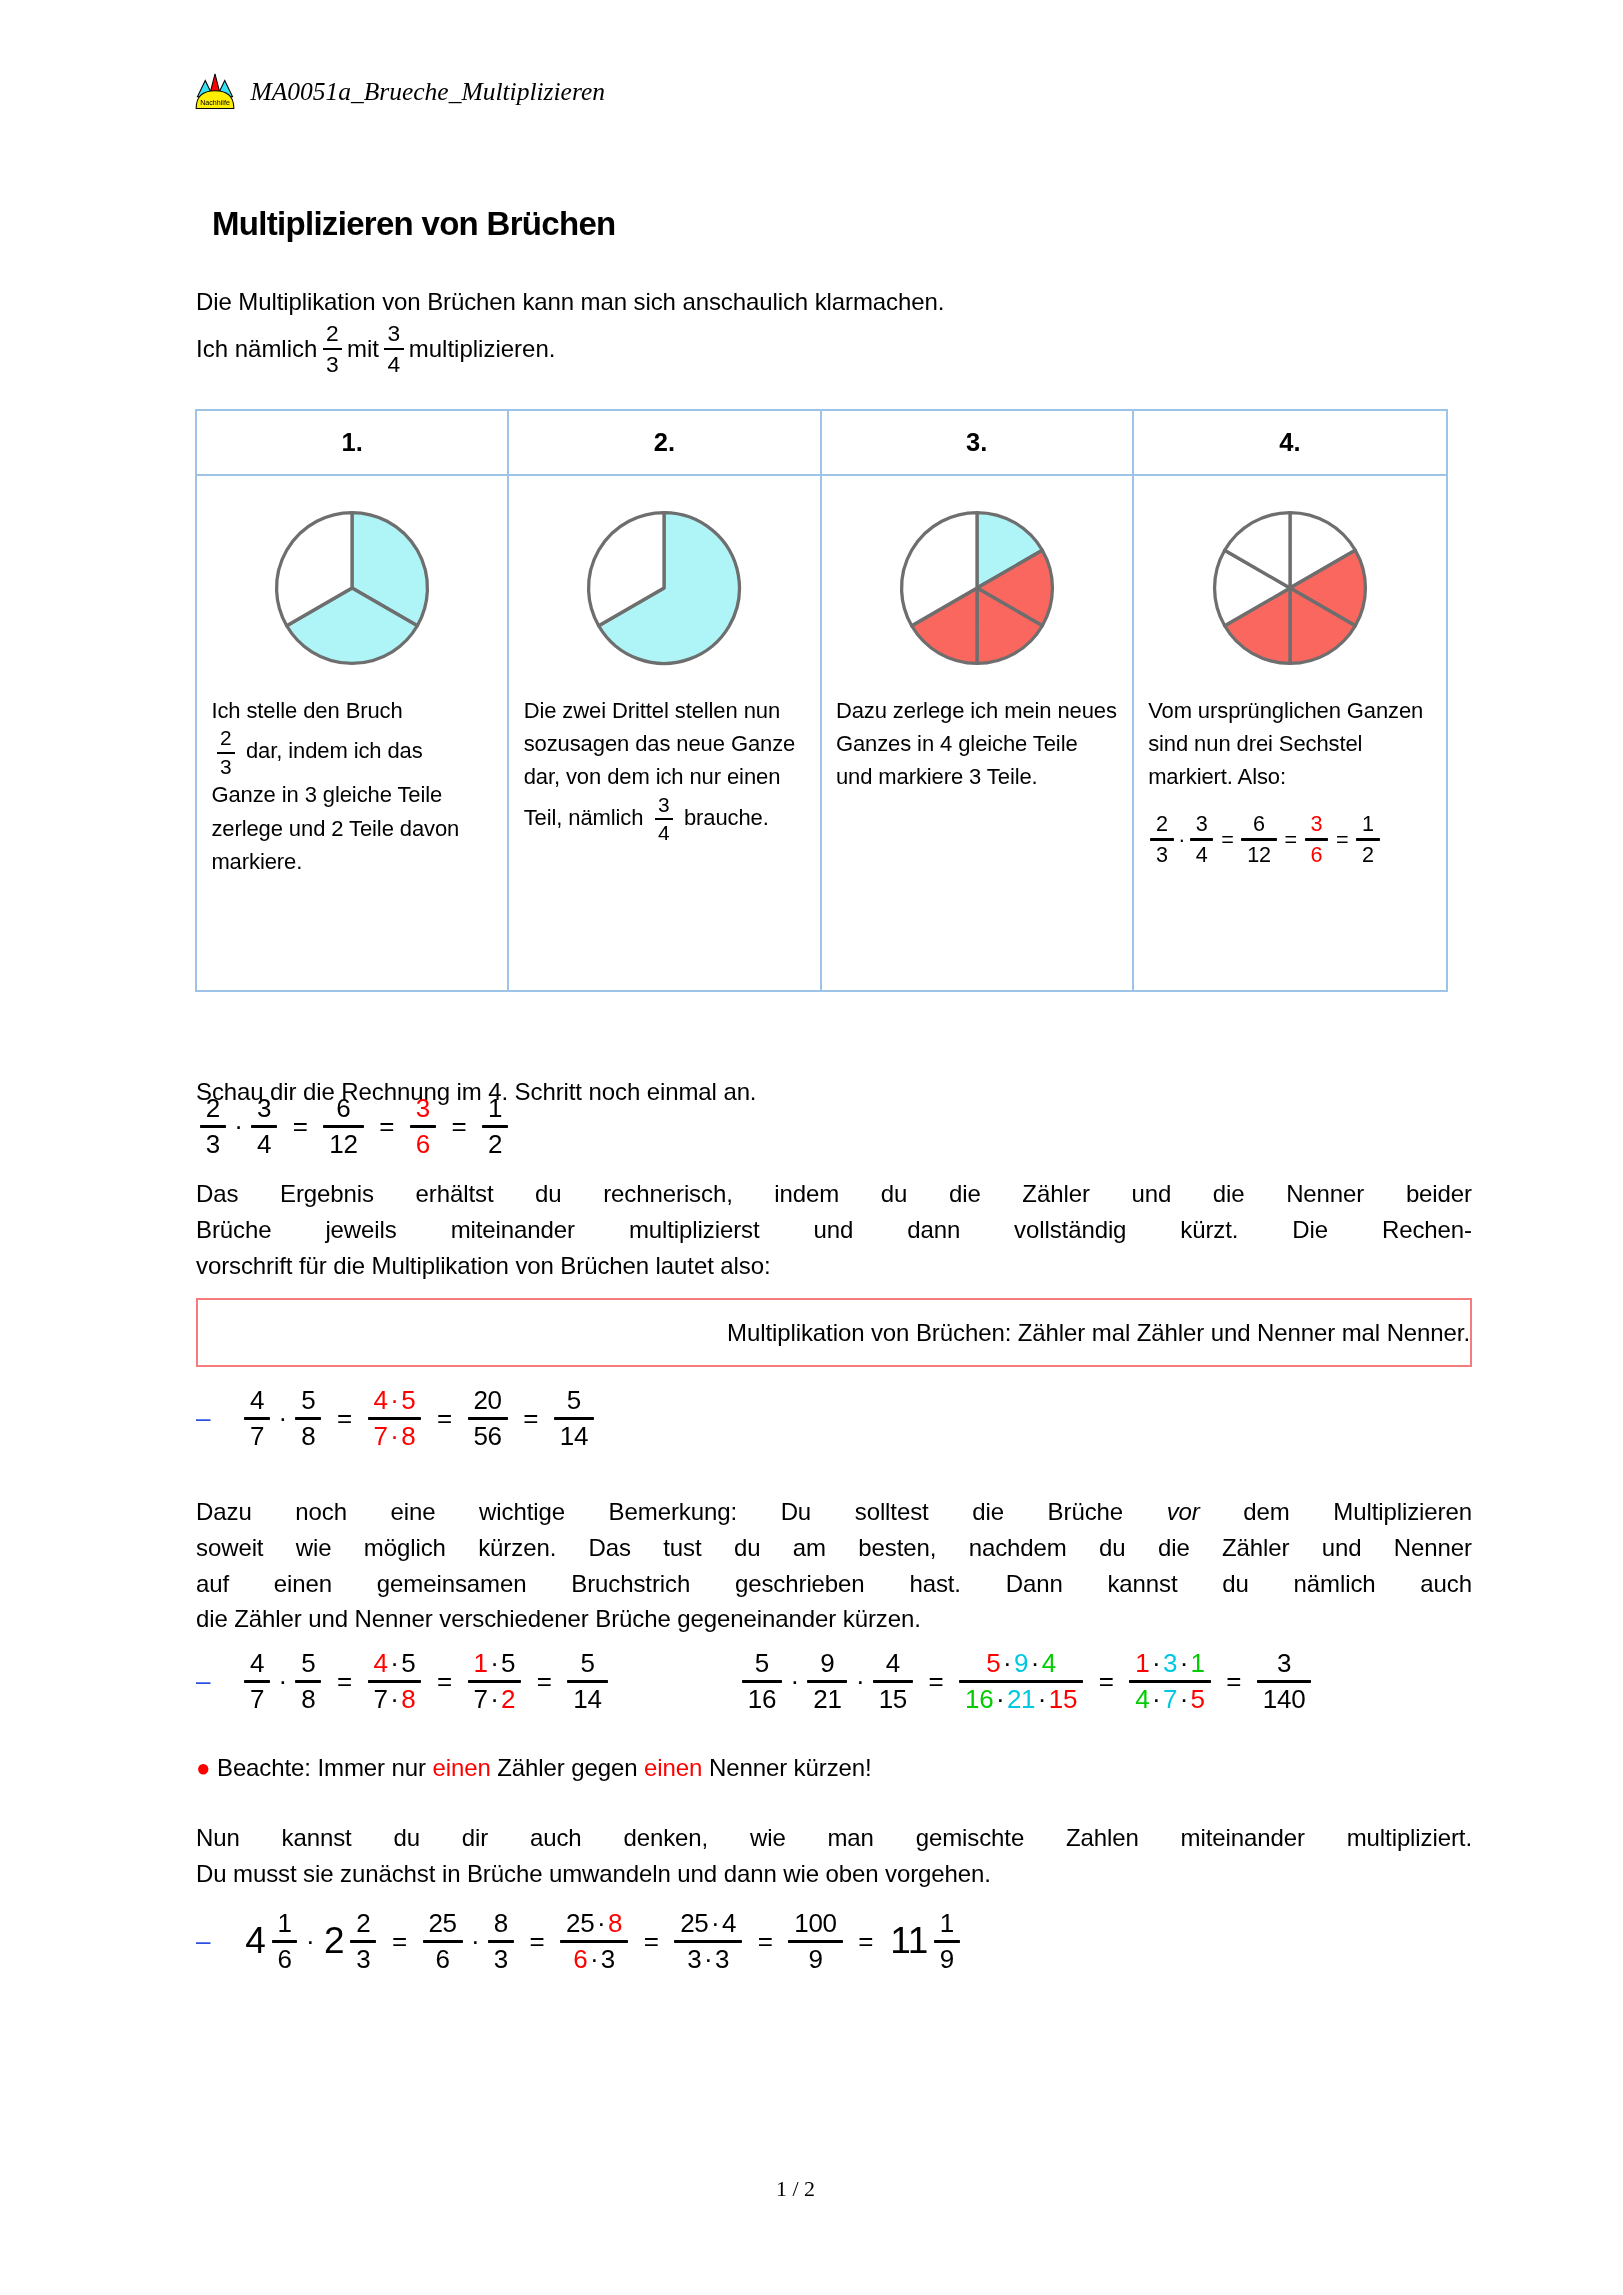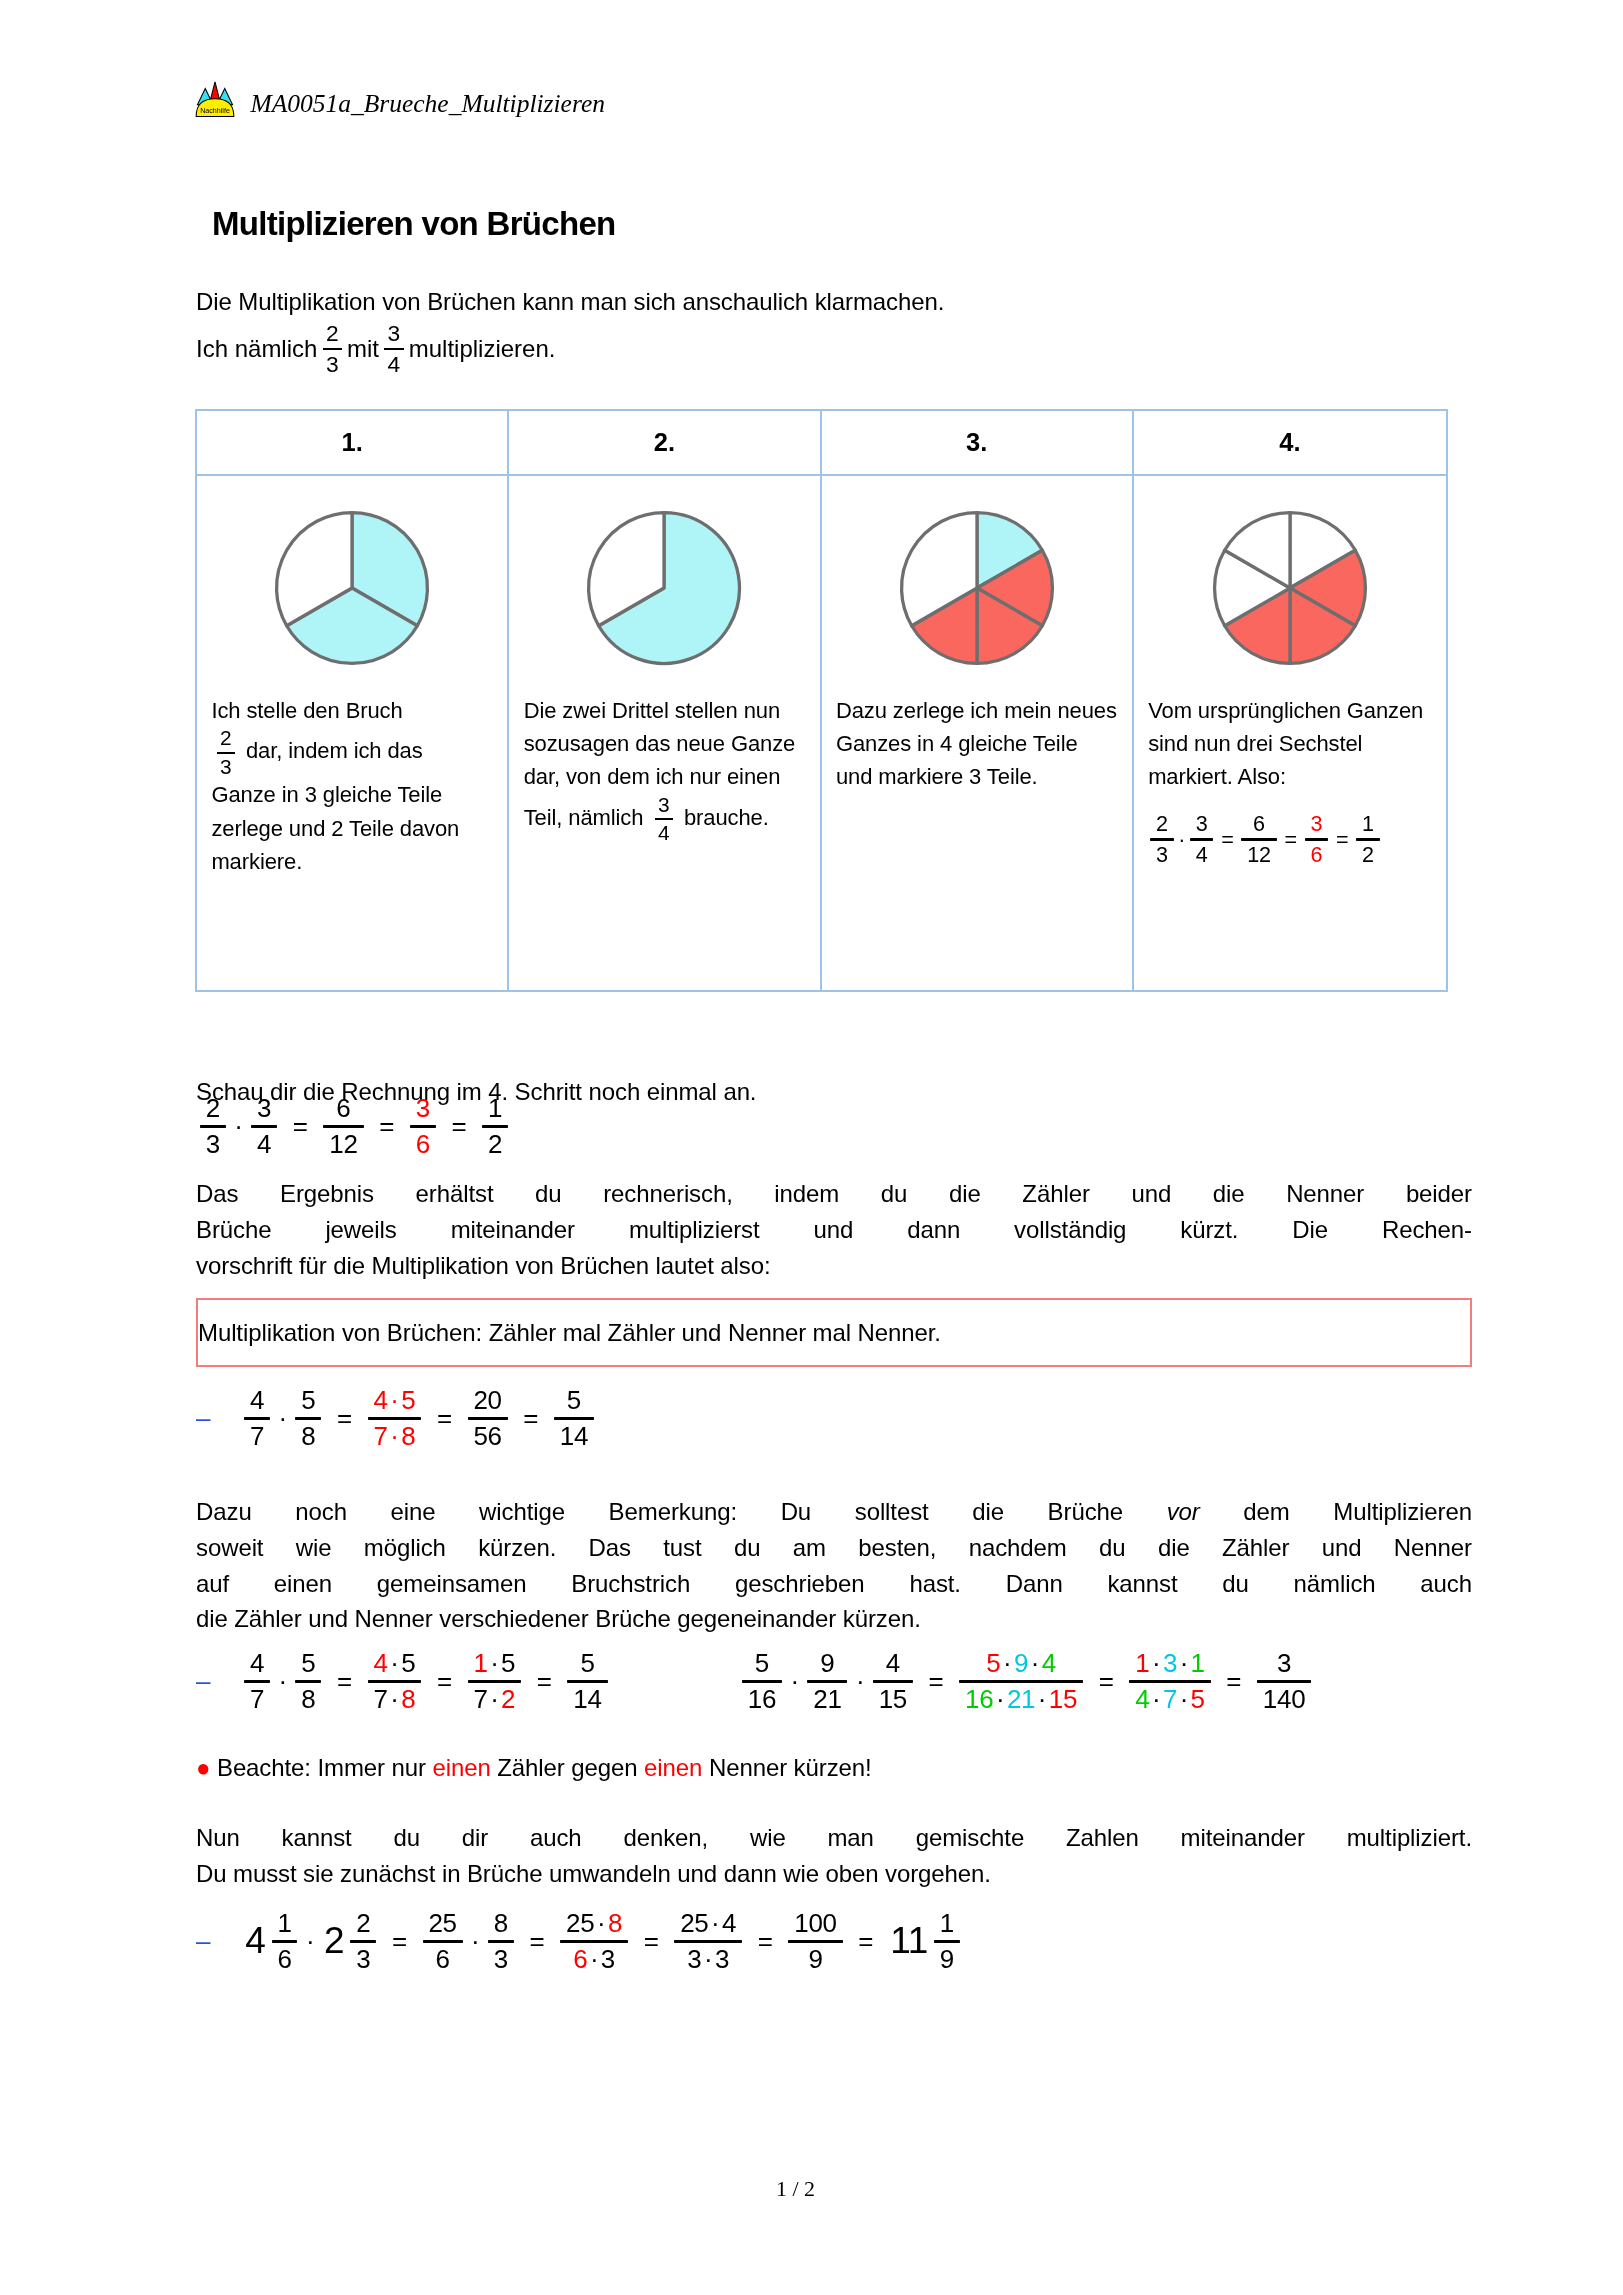--- a/index.html
+++ b/index.html
@@ -1,20 +1,20 @@
 <!DOCTYPE html>
 <html style="--red: #ff0000; --cyan: #00c8e0; --green: #00cc00; --blue: #2b50e0; --tableBorder: #9dc3e6; --boxBorder: #f47c7c; --pieCyan: #aff5f7; --pieRed: #f9675f; --pieStroke: #6e6e6e; --pieWhite: #ffffff; --logoYellow: #ffee00; --logoRed: #ff0000; --logoCyan: #35e0f2;font-size:10.5px"><head>
 <meta charset="utf-8">
 <style>
   *{box-sizing:border-box}
   html,body{margin:0;padding:0;background:#fff}
   .page{position:relative;width:1623px;height:2295px;background:#fff;color:#000;
         font-family:"Liberation Sans",sans-serif;overflow:hidden}
   
-  .header{position:absolute;left:194px;top:80px;display:flex;align-items:flex-end;gap:14.4px}
+  .header{position:absolute;left:194px;top:72px;display:flex;align-items:center;gap:14.4px}
   .fname{font-family:"Liberation Serif",serif;font-style:italic;font-size:25.5px}
   
   .title{position:absolute;left:196px;top:189px;margin:16px;font-size:33px;font-weight:bold;letter-spacing:-0.7px}
   .body{position:absolute;font-size:24px;letter-spacing:-0.1px}
   .p1{left:196px;top:264px}
   .fraction-line{position:absolute;left:196px;top:321px;display:flex;align-items:center;font-size:24px}
   
   .steps-table{position:absolute;left:195px;top:409px;width:1253px;display:grid;
                grid-template-columns:repeat(4,1fr);grid-template-rows:65px 514px;
                border:2px solid var(--tableBorder)}
@@ -56,21 +56,21 @@
   .jp{position:absolute;width:1276px;font-size:24px;line-height:1.49;letter-spacing:-0.1px}
   .jline{text-align:justify;text-align-last:justify}
   .jline.last{text-align-last:left}
   .rule-para{left:196px;top:1176px}
   .hint-para{left:196px;top:1494px}
   .mixed-para{left:196px;top:1820px}
   .recap-intro{left:196px;top:1054px}
   .note{left:196px;top:1754px}
   
   .rule-box{position:absolute;left:196px;top:1298px;width:1276px;height:69px;
-            border:2px solid var(--boxBorder);display:flex;align-items:center;justify-content:flex-start;
+            border:2px solid var(--boxBorder);display:flex;align-items:center;justify-content:flex-end;
             font-size:24px;letter-spacing:-0.1px}
   
   .c-red{color:var(--red)}
   .c-cyan{color:var(--cyan)}
   .c-green{color:var(--green)}
   .c-blue{color:var(--blue)}
   .it{font-style:italic}
   .footer{position:absolute;left:0;top:2176px;width:1591px;text-align:center;
           font-family:"Liberation Serif",serif;font-size:22px}
 </style>

